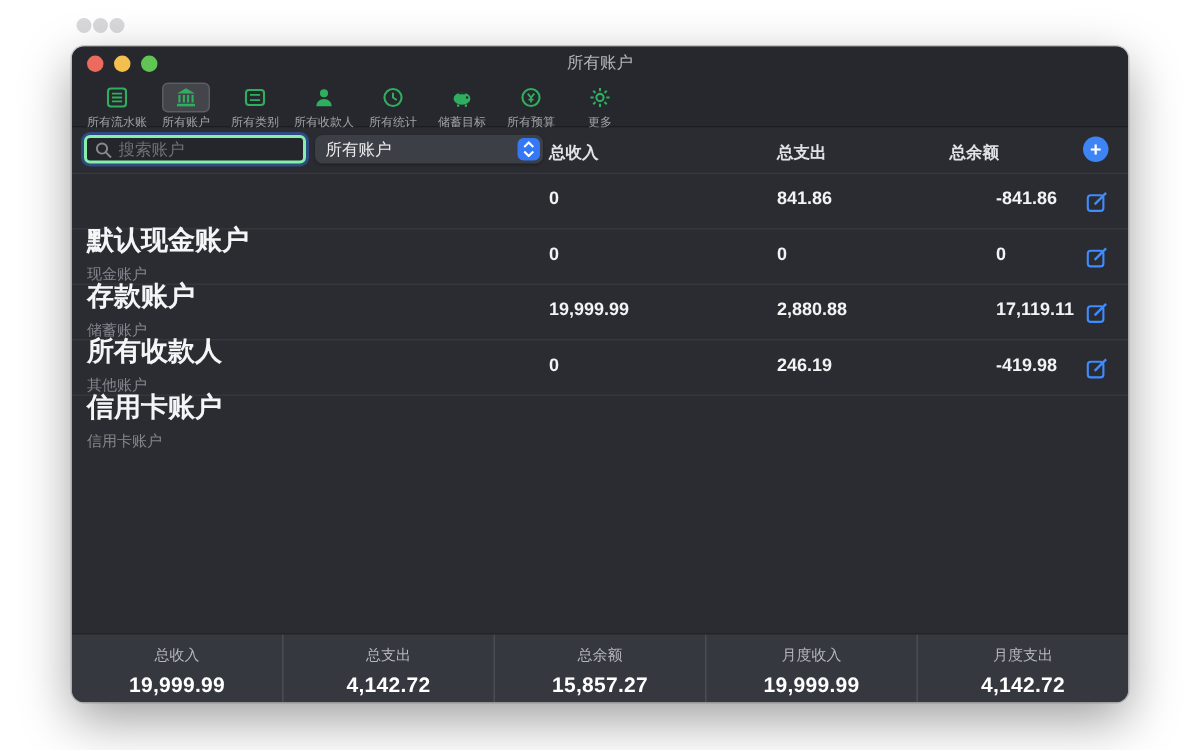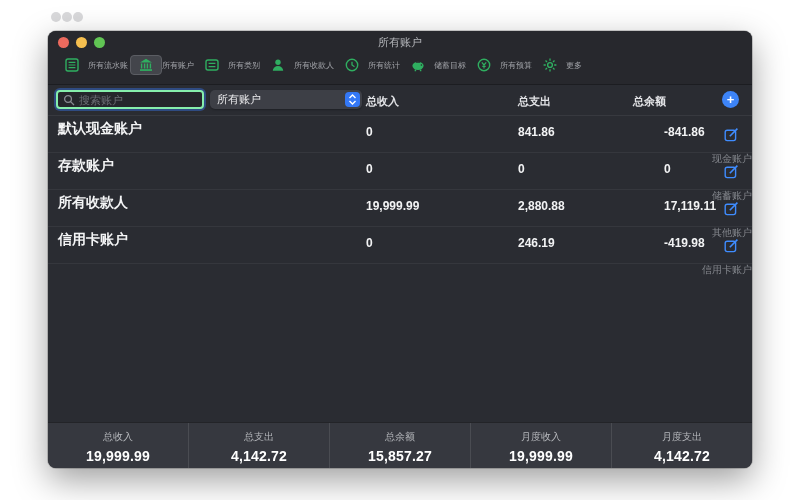--- a/index.html
+++ b/index.html
@@ -19,21 +19,21 @@
 
   
   .titlebar{ height:22px; background:#27282d; position:relative; }
   .lights{ position:absolute; left:10px; top:6px; display:flex; gap:7px; }
   .light{ width:11px; height:11px; border-radius:50%; display:inline-block; }
   .light.red{ background:#ec6a5e; } .light.yellow{ background:#f5bf4f; } .light.green{ background:#61c554; }
   .title{ text-align:center; font-size:11px; line-height:22px; color:#b4b6ba; }
 
   
   .toolbar{ height:32px; background:#27282d; border-bottom:1px solid #1c1d21; display:flex; align-items:flex-start; padding:2px 0 0 8px; }
-  .tb-item{ display:flex; flex-direction:row; align-items:center; margin-right:2px; min-width:44px; cursor:default;font-family:Liberation Mono, monospace; }
+  .tb-item{ display:flex; flex-direction:column; align-items:center; margin-right:2px; min-width:44px; cursor:default;font-family:Liberation Mono, monospace; }
   .tb-icon{ width:32px; height:20px; display:flex; align-items:center; justify-content:center; border-radius:4px; border:1px solid transparent; }
   .tb-item.selected .tb-icon{ background:#43454b; border:1px solid #5b5d63; }
   .tb-label{ font-size:8px; color:#a2a4a9; margin-top:1px; white-space:nowrap; }
 
   
   .filterbar{ position:relative; height:30px; background:#2a2c32; }
   .search-field{
     position:absolute; left:8px; top:5px; width:148px; height:19px;
     display:flex; align-items:center; gap:4px; padding:0 5px;
     background:#25262b; border:2px solid #86efac; border-radius:4px;
@@ -52,22 +52,22 @@
   .h-income{ left:318px; } .h-expense{ left:470px; } .h-balance{ left:585px; }
   .add-btn{
     position:absolute; right:13px; top:6px; width:17px; height:17px; border-radius:50%;
     background:#3d84f7; color:#fff; font-size:13px; font-weight:700;
     display:flex; align-items:center; justify-content:center; line-height:1; cursor:default;
   }
 
   
   .rows{ border-top:1px solid #37393f; }
   .row{ position:relative; height:37px; border-bottom:1px solid #35373d; padding:4px 0 0 10px; }
-  .acc-name{ font-size:14px; font-weight:700; color:#f4f5f6; }
-  .acc-type{ font-size:10px; color:#83868c; margin-top:14px;text-align:right; }
+  .acc-name{ font-size:18px; font-weight:700; color:#f4f5f6;margin-top:28px; }
+  .acc-type{ font-size:10px; color:#83868c; margin-top:4px; }
   .val{ position:absolute; top:9px; font-size:12px; font-weight:700; color:#f2f3f4; }
   .col-income{ left:318px; } .col-expense{ left:470px; } .col-balance{ left:616px; }
   .edit-btn{ position:absolute; right:12px; top:10px; width:17px; height:17px; }
 
   
   .footer{
     position:absolute; left:0; bottom:0; width:100%; height:46px;
     background:#36383f; border-top:1px solid #232428; display:flex;
   }
   .stat{ flex:1; text-align:center; padding-top:7px; }

